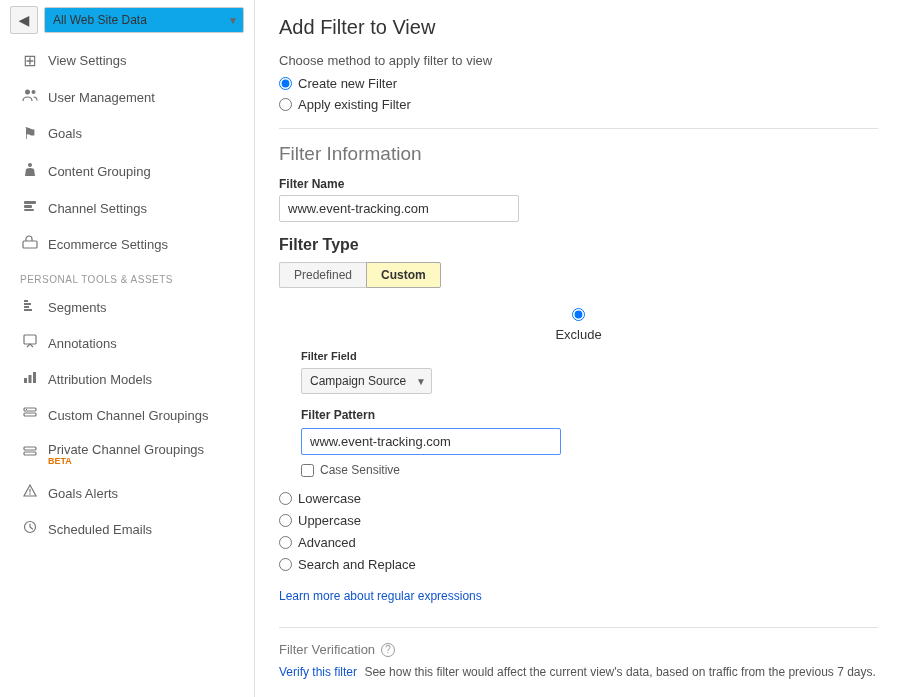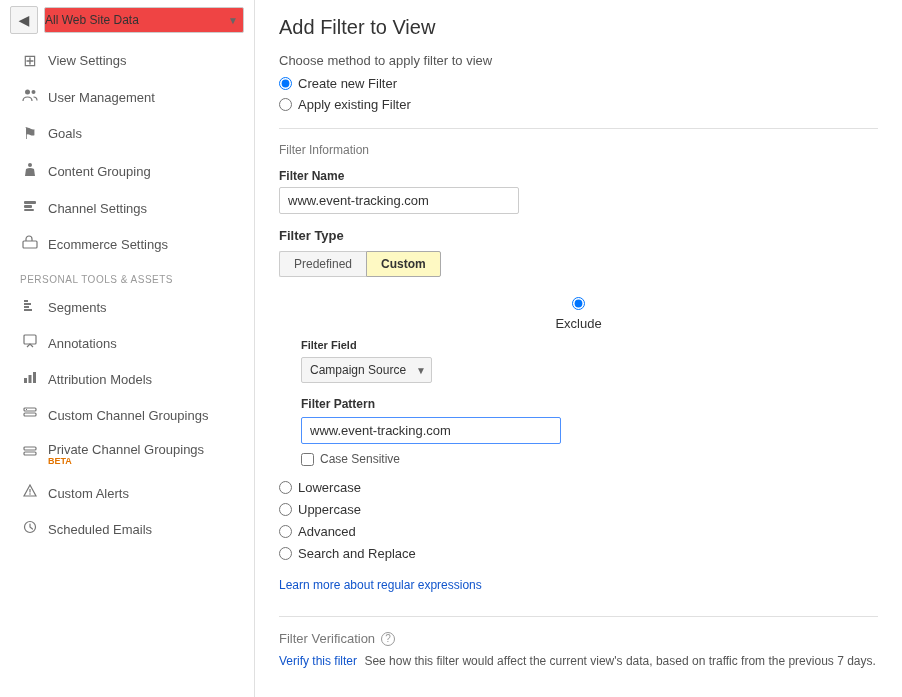--- a/index.html
+++ b/index.html
@@ -31,25 +31,25 @@
       display: flex;
       align-items: center;
       padding: 6px 10px 8px 10px;
     }
     .view-select-wrapper {
       flex: 1;
       position: relative;
     }
     .view-select-wrapper select {
       width: 100%;
-      padding: 5px 24px 5px 0;
+      padding: 5px 24px 5px 8px;
       font-size: 12px;
       border: 1px solid #ccc;
       border-radius: 2px;
-      background: #ef4444;
+      background: #0ea5e9;
       appearance: none;
       cursor: pointer;
       color: #333;
     }
     .view-select-arrow {
       position: absolute;
       right: 6px;
       top: 50%;
       transform: translateY(-50%);
       font-size: 10px;
@@ -119,21 +119,21 @@
     }
     .radio-option input[type=radio] { cursor: pointer; }
 
     .section-divider {
       border: none;
       border-top: 1px solid #e0e0e0;
       margin: 10px 0 14px 0;
     }
 
     .filter-info-header {
-      font-size: 12px;
+      font-size: 19px;
       color: #777;
       margin-bottom: 0;
     }
 
     .field-label {
       font-size: 12px;
       font-weight: bold;
       color: #333;
       margin-bottom: 4px;
       margin-top: 12px;
@@ -142,21 +142,21 @@
       width: 240px;
       padding: 5px 8px;
       border: 1px solid #ccc;
       border-radius: 2px;
       font-size: 13px;
       color: #333;
       margin-bottom: 14px;
     }
 
     .filter-type-label {
-      font-size: 13px;
+      font-size: 16px;
       font-weight: bold;
       color: #333;
       margin-bottom: 8px;
     }
     .tab-group {
       display: flex;
       margin-bottom: 20px;
     }
     .tab-btn {
       padding: 5px 14px;
@@ -417,21 +417,21 @@
     </div>
   </div>
   <div class="sidebar-nav-item">
     <span class="nav-icon">
       <svg width="14" height="14" viewBox="0 0 14 14" fill="none">
           <path d="M7 1 L13 12 H1 Z" fill="none" stroke="#777" stroke-width="1.2"></path>
           <circle cx="7" cy="10" r="0.8" fill="#777"></circle>
           <rect x="6.4" y="5" width="1.2" height="3.5" fill="#777"></rect>
         </svg>
     </span>
-    <span>Custom Alerts</span>
+    <span>Goals Alerts</span>
   </div>
   <div class="sidebar-nav-item">
     <span class="nav-icon">
       <svg width="14" height="14" viewBox="0 0 14 14" fill="none">
           <circle cx="7" cy="7" r="5.5" fill="none" stroke="#777" stroke-width="1.2"></circle>
           <path d="M7 4 V7 L9.5 9" stroke="#777" stroke-width="1.2" stroke-linecap="round" fill="none"></path>
         </svg>
     </span>
     <span>Scheduled Emails</span>
   </div>

